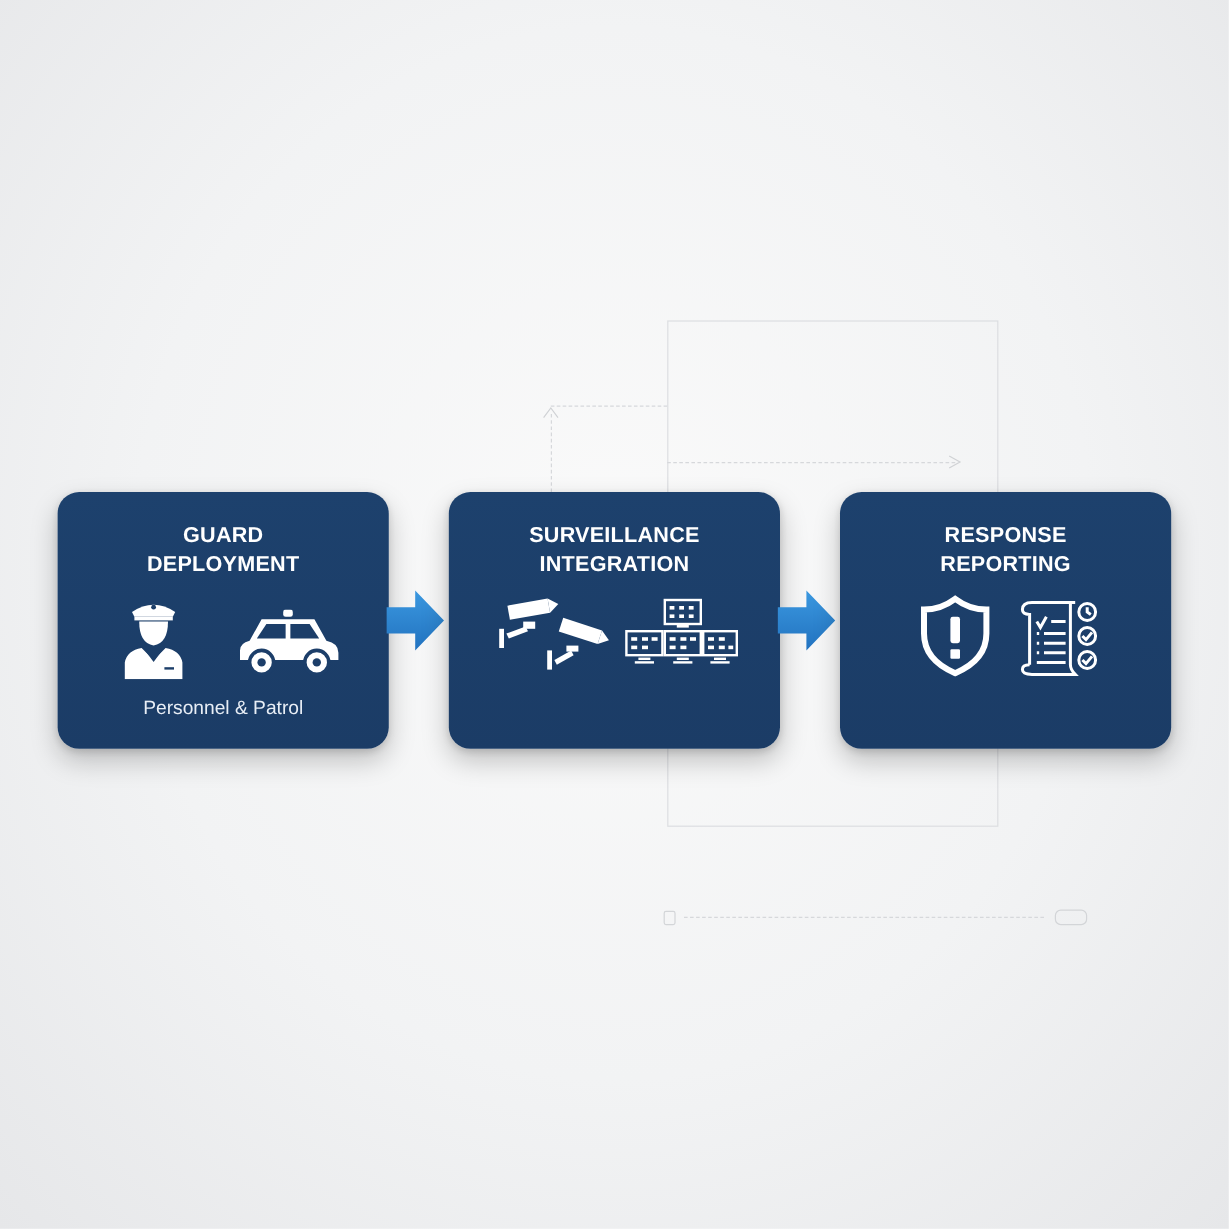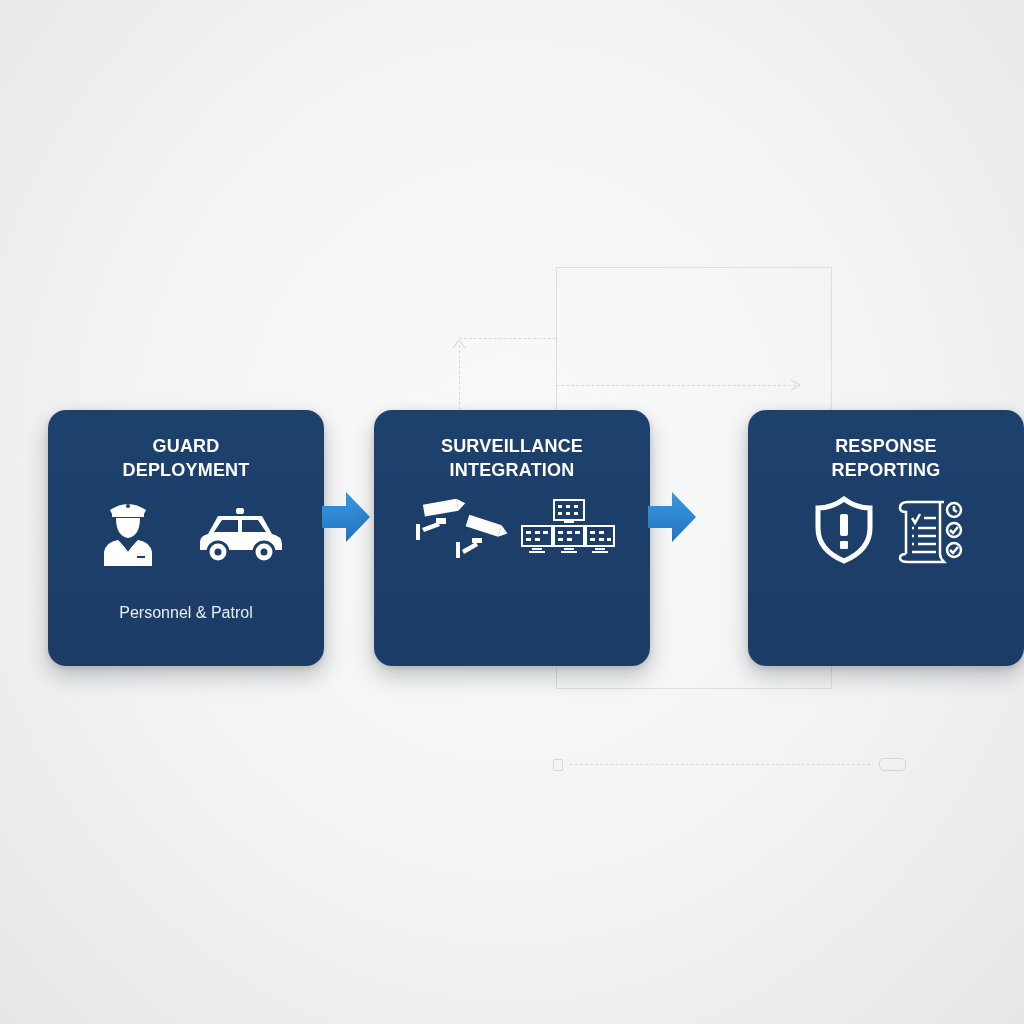--- a/index.html
+++ b/index.html
@@ -3,33 +3,33 @@
 <meta charset="utf-8">
 <style>
   html, body { margin:0; padding:0; }
   body {
     width:1024px; height:1024px; position:relative; overflow:hidden;
     background: radial-gradient(ellipse at 50% 45%, #fafafa 0%, #f2f3f4 55%, #e6e7e9 100%);
     font-family: "Liberation Sans", sans-serif;
   }
   .bg-line { position:absolute; border-color:#d9dbde; }
   .card {
-    position:absolute; top:410px; width:276px; height:256px;
+    position:absolute; top:410px; width:276px; height:214px;
     background: linear-gradient(180deg, #1d416d 0%, #1b3c66 100%);
     border-radius:18px;
     box-shadow: 0 10px 22px rgba(0,0,0,0.22), 0 2px 6px rgba(0,0,0,0.12);
     color:#fff; text-align:center;
   }
   .card-title {
     position:absolute; top:24px; left:0; right:0;
     font-weight:bold; font-size:18px; line-height:24px; letter-spacing:0.2px;
     white-space:pre-line;
   }
   .card-sub {
-    position:absolute; top:194px; left:0; right:0;
+    position:absolute; top:172px; left:0; right:0;
     font-size:16px; color:#e8eef6;
   }
   .icons { position:absolute; top:86px; left:0; right:0; height:70px; }
   .icon { position:absolute; }
   .arrow { position:absolute; top:490px; width:50px; height:54px; }
 </style>
 </head>
 <body>
 
 <div class="bg-line" style="left:556px;top:267px;width:274px;height:420px;border:1px solid #dcdee1;"></div>
@@ -141,21 +141,21 @@
           <rect x="87" y="40" width="4" height="3"></rect>
       </g>
     </svg>
   </div>
 </div>
 
 <svg class="arrow" style="left:648px;" viewBox="0 0 50 54">
   <path d="M0 16 L24 16 L24 2 L48 27 L24 52 L24 38 L0 38 Z" fill="url(#ag)"></path>
 </svg>
 
-<div class="card" style="left:700px;margin-left:48px;">
+<div class="card" style="left:700px;">
   <div class="card-title">RESPONSE
 REPORTING</div>
   <div class="icons">
     <svg class="icon" style="left:66px;top:0" width="60" height="68" viewBox="0 0 60 68">
       <path d="M30 3 Q42 12 56 12 L56 32 Q56 54 30 65 Q4 54 4 32 L4 12 Q18 12 30 3 Z" fill="none" stroke="#fff" stroke-width="5"></path>
       <rect x="26" y="18" width="8" height="22" rx="2" fill="#fff"></rect>
       <rect x="26" y="45" width="8" height="8" rx="1" fill="#fff"></rect>
     </svg>
     <svg class="icon" style="left:150px;top:2px" width="66" height="66" viewBox="0 0 66 66">
       <g fill="none" stroke="#fff" stroke-width="2.5">

